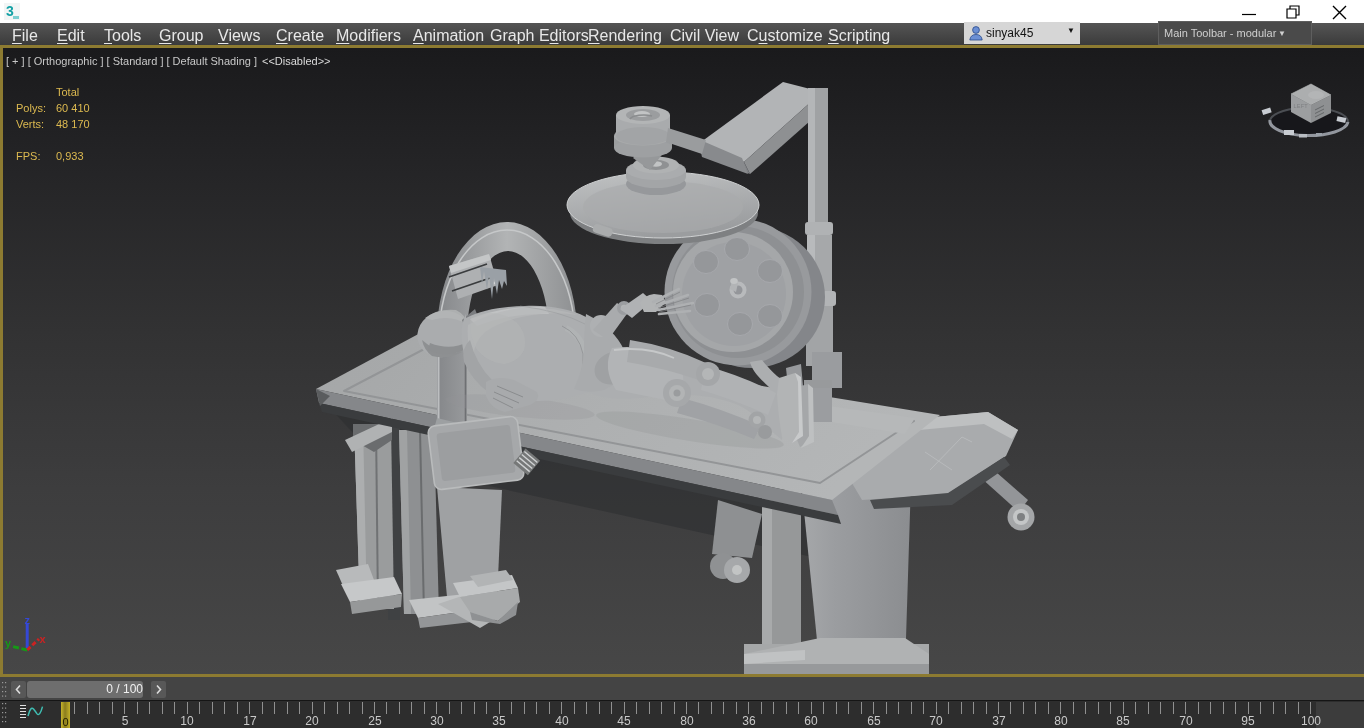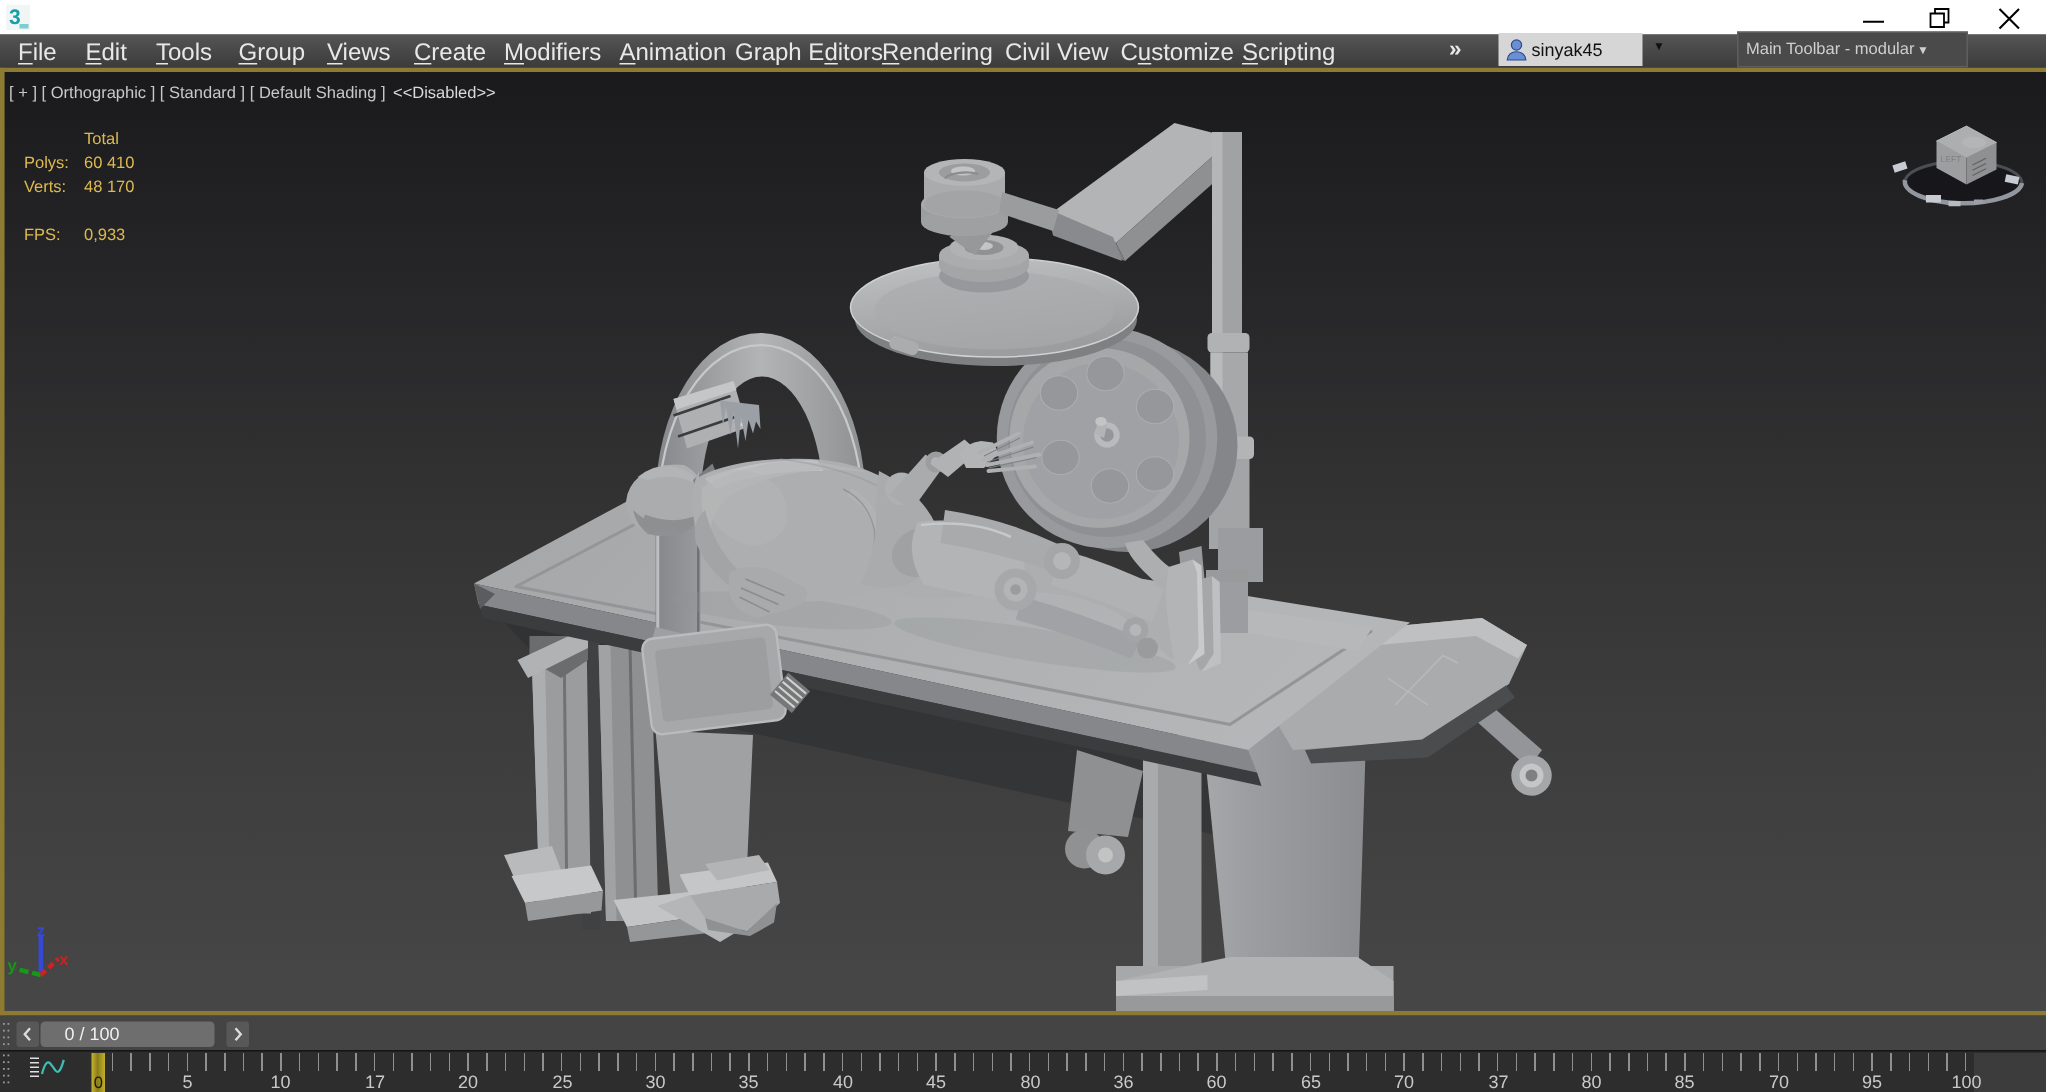--- a/index.html
+++ b/index.html
@@ -20,21 +20,21 @@
   #outrange{position:absolute;left:1316px;top:702px;width:48px;height:26px;background:#3c3c3c;}
   #ticks{position:absolute;left:62px;top:702px;width:1254px;height:12px;
     background:repeating-linear-gradient(90deg,#989898 0px,#989898 1px,transparent 1px,transparent 12.48px);opacity:0.92;}
   .rlab{position:absolute;top:714px;width:40px;text-align:center;font-size:12px;color:#c9c9c9;}
   #marker{position:absolute;left:61px;top:702px;width:9px;height:26px;
     background:linear-gradient(90deg,#c6b42b,#8a7c1e 45%,#c2b028);}
   #marker span{position:absolute;left:0;right:0;bottom:0px;text-align:center;font-size:11px;color:#201c00;}
   .tsbtn{position:absolute;top:681px;width:15px;height:17px;background:#585858;border-radius:2px;
     color:#e0e0e0;font-size:11px;text-align:center;line-height:16px;}
   #tstrack{position:absolute;left:27px;top:681px;width:100px;height:17px;background:#6e6e6e;
-    border-radius:3px;color:#f0f0f0;font-size:12px;text-align:left;line-height:17px;padding-left:16px;}
+    border-radius:3px;color:#f0f0f0;font-size:12px;text-align:right;line-height:17px;padding-left:16px;}
 </style>
 </head>
 <body>
 <div id="viewport"></div>
 <svg id="scene" class="abs" style="left:0;top:45px" width="1364" height="629" viewBox="0 45 1364 629" xmlns="http://www.w3.org/2000/svg">
 <defs>
   <linearGradient id="discG" x1="0" y1="0" x2="0.3" y2="1">
     <stop offset="0" stop-color="#c0c2c3"></stop>
         <stop offset="1" stop-color="#9b9d9f"></stop>
   </linearGradient>
@@ -329,21 +329,21 @@
   <div class="mi" style="left:218px"><u>V</u>iews</div>
   <div class="mi" style="left:276px"><u>C</u>reate</div>
   <div class="mi" style="left:336px"><u>M</u>odifiers</div>
   <div class="mi" style="left:413px"><u>A</u>nimation</div>
   <div class="mi" style="left:490px">Graph E<u>d</u>itors</div>
   <div class="mi" style="left:588px"><u>R</u>endering</div>
   <div class="mi" style="left:670px">Civil View</div>
   <div class="mi" style="left:747px">C<u>u</u>stomize</div>
   <div class="mi" style="left:828px"><u>S</u>cripting</div>
   <div class="mi" style="left:966px;font-size:15px;top:1px;font-weight:bold">»</div>
-  <div class="abs" style="left:999px;top:-1px;width:96px;height:22px;background:#d6d6d6;">
+  <div class="abs" style="left:964px;top:-1px;width:116px;height:22px;background:#d6d6d6;">
     <svg class="abs" style="left:5px;top:3px" width="14" height="16" viewBox="0 0 14 16">
       <circle cx="7" cy="5" r="3.4" fill="#6b8fd4" stroke="#2a4a8a" stroke-width="0.8"></circle>
       <path d="M0.8,15 Q1.5,9.5 7,9.5 Q12.5,9.5 13.2,15 Z" fill="#6b8fd4" stroke="#2a4a8a" stroke-width="0.8"></path>
     </svg>
     <span class="abs" style="left:22px;top:4px;font-size:12px;color:#111;">sinyak45</span>
     <span class="abs" style="left:103px;top:4px;font-size:8px;color:#111;">▼</span>
   </div>
   <div class="mi" style="left:1161px;color:#cfcfcf;font-size:11.5px;top:5px">Workspaces:</div>
   <div class="abs" style="left:1158px;top:-2px;width:154px;height:24px;background:#4a4a4a;border:1px solid #5e5e5e;box-sizing:border-box;">
     <span class="abs" style="left:5px;top:5px;font-size:11px;color:#cfcfcf;white-space:nowrap;">Main Toolbar - modular</span>

